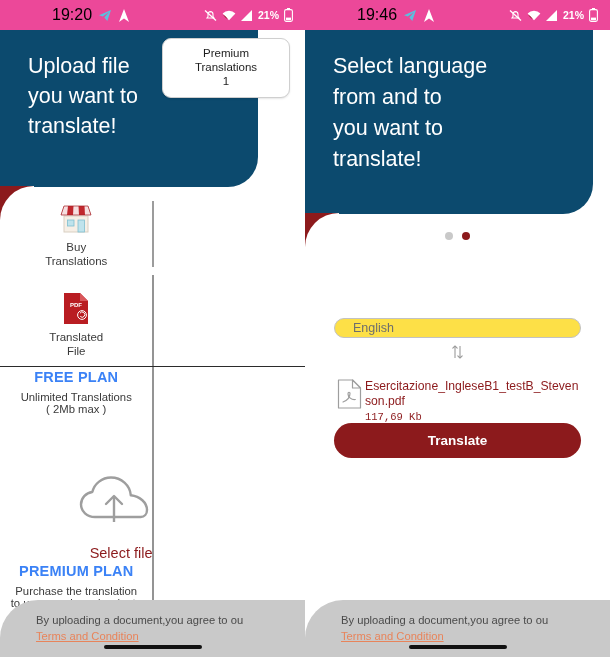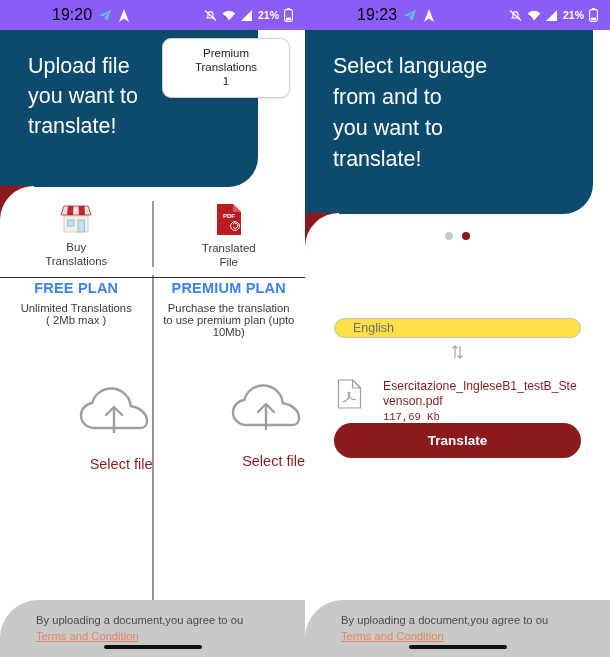--- a/index.html
+++ b/index.html
@@ -15,21 +15,21 @@
     width: 305px; height: 657px;
     background: #ffffff;
     overflow: hidden;
   }
   .screen.right { border-left: 0px solid transparent; }
 
   
   .statusbar {
     position: relative;
     height: 30px; width: 100%;
-    background: #8b5cf6;
+    background: #ec4899;
     display: flex; align-items: center;
     z-index: 30;
   }
   .sb-left {
     display: flex; align-items: center; gap: 6px;
     position: absolute; left: 52px; top: 50%; transform: translateY(-50%);
   }
   .sb-right {
     display: flex; align-items: center; gap: 5px;
     position: absolute; right: 12px; top: 50%; transform: translateY(-50%);
@@ -81,21 +81,21 @@
     width: 128px;
     text-align: center;
     z-index: 25;
     box-shadow: 0 1px 2px rgba(0,0,0,.10);
   }
   .badge-title { font-size: 11.5px; color: #1d1d1d; line-height: 14px; }
   .badge-count { font-size: 11.5px; color: #1d1d1d; line-height: 15px; }
 
   
   .plans { position: relative; width: 100%; }
-  .plan-row { display: flex; }
+  .plan-row { display: flex; flex-direction: column; }
   .plan-col { width: 50%; text-align: center; }
   .vdiv {
     position: absolute;
     left: 50%; width: 1px; background: #2b2b2b;
     transform: translateX(-.5px);
   }
   .vdiv.a { top: 14px; height: 66px; background:#3a3a3a; }
   .vdiv.b { top: 88px; height: 496px; background:#2b2b2b; }
   .hline {
     height: 1px; background: #2b2b2b; width: 100%;
@@ -146,21 +146,21 @@
     padding: 0 18px;
     font-size: 12.5px;
     color: #6e6e6e;
     background: #fde047;
   }
   .swap {
     display: flex; justify-content: center; align-items: center;
     height: 28px;
   }
   .file-row {
-    display: flex; gap: 21px; align-items: flex-start;
+    display: flex; gap: 3px; align-items: flex-start;
     margin-top: 13px; padding-left: 3px;
   }
   .file-ico { width: 25px; height: 30px; flex: 0 0 25px; position: relative; }
   .file-meta { overflow: hidden; }
   .file-name {
     font-size: 12.2px; color: #8C1A1C; line-height: 15px;
     word-break: break-all;
   }
   .file-size { font-size: 10.5px; color: #8C1A1C; margin-top: 2px; font-family: Liberation Mono, monospace; }
   .translate-btn {
@@ -321,21 +321,21 @@
       <div class="terms-text">By uploading a document,you agree to ou</div>
       <a class="terms-link" href="#">Terms and Condition</a>
       <div class="home-ind"></div>
     </div>
   </div>
 
   <div class="screen right">
 
     <div class="statusbar">
       <div class="sb-left">
-        <span>19:23</span>
+        <span>19:46</span>
         <svg class="ic" width="14" height="13" viewBox="0 0 14 13">
           <path d="M1 6.2 13 1 9.3 12l-3-3.6L11 3 4.8 7.6z" fill="#5BC0DE"></path>
         </svg>
         <svg class="ic" width="12" height="13" viewBox="0 0 12 13">
           <path d="M6 0 11 13 6 9.6 1 13z" fill="#ffffff"></path>
         </svg>
       </div>
       <div class="sb-right">
         <svg class="ic" width="13" height="13" viewBox="0 0 13 13">
           <path d="M3 9h7l-1-1.4V5.2A2.7 2.7 0 0 0 6.5 2.6 2.7 2.7 0 0 0 4 5.2v2.4z" fill="none" stroke="#fff" stroke-width="1.1"></path>

